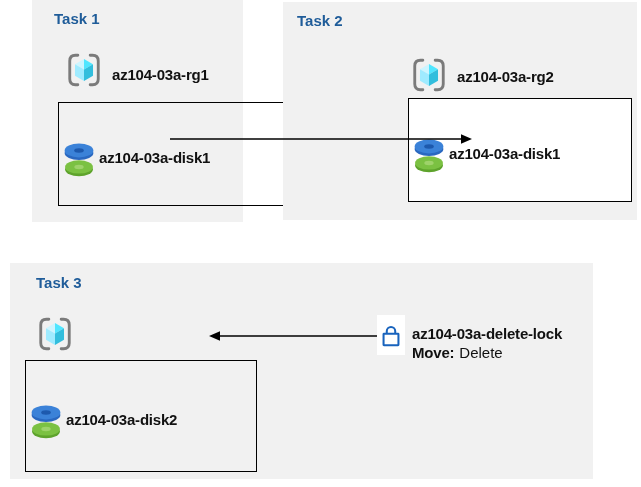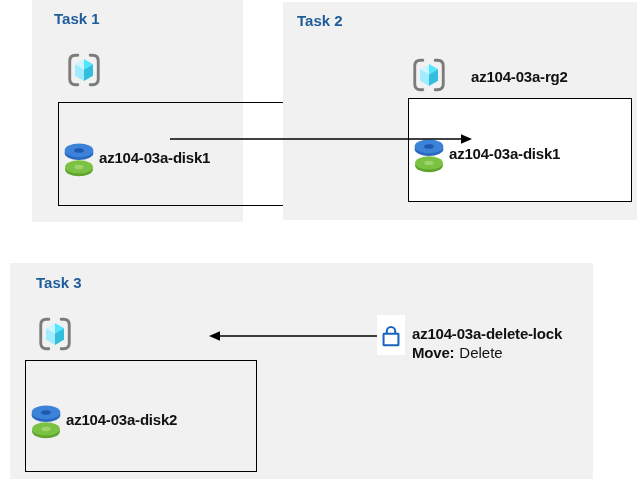--- a/index.html
+++ b/index.html
@@ -58,20 +58,21 @@
     <div class="task-title" style="left:22px;top:10px;">Task 1</div>
 
     <svg class="rg-icon" style="left:33px;top:50px;" width="38" height="40" viewBox="0 0 40 40">
       <path d="M13.5 4.5 H11 C6.5 4.5 5 7 5 10.5 V29.5 C5 33 6.5 35.5 11 35.5 H13.5" fill="none" stroke="#7b7b7b" stroke-width="3" stroke-linecap="round"></path>
       <path d="M26.5 4.5 H29 C33.5 4.5 35 7 35 10.5 V29.5 C35 33 33.5 35.5 29 35.5 H26.5" fill="none" stroke="#7b7b7b" stroke-width="3" stroke-linecap="round"></path>
       <polygon points="20,8.5 10.5,14 20,19.5" fill="#cdf5ff"></polygon>
       <polygon points="20,8.5 29.5,14 20,19.5" fill="#50e6ff"></polygon>
       <polygon points="10.5,14 20,19.5 20,31.5 10.5,26" fill="#9febff"></polygon>
       <polygon points="29.5,14 20,19.5 20,31.5 29.5,26" fill="#32bedd"></polygon>
     </svg>
+    <div class="rg-label" style="left:80px;top:66px;">az104-03a-rg1</div>
 
     <div class="resource-box" style="left:26px;top:102px;width:228px;height:104px;">
       <svg class="disk-icon" width="40" height="40" viewBox="0 0 46 46">
         <ellipse cx="23" cy="34" rx="16" ry="7.6" fill="#5ea32c"></ellipse>
         <ellipse cx="23" cy="31" rx="16" ry="7.6" fill="#7bc142"></ellipse>
         <ellipse cx="23" cy="31" rx="5.4" ry="2.5" fill="#9ed26a"></ellipse>
         <ellipse cx="23" cy="15" rx="16.5" ry="8" fill="#2a68c0"></ellipse>
         <ellipse cx="23" cy="12" rx="16.5" ry="8" fill="#3b82d8"></ellipse>
         <ellipse cx="23" cy="12" rx="5.5" ry="2.6" fill="#1d59ad"></ellipse>
       </svg>
@@ -83,21 +84,21 @@
     <div class="task-title" style="left:14px;top:10px;">Task 2</div>
 
     <svg class="rg-icon" style="left:127px;top:53px;" width="38" height="40" viewBox="0 0 40 40">
       <path d="M13.5 4.5 H11 C6.5 4.5 5 7 5 10.5 V29.5 C5 33 6.5 35.5 11 35.5 H13.5" fill="none" stroke="#7b7b7b" stroke-width="3" stroke-linecap="round"></path>
       <path d="M26.5 4.5 H29 C33.5 4.5 35 7 35 10.5 V29.5 C35 33 33.5 35.5 29 35.5 H26.5" fill="none" stroke="#7b7b7b" stroke-width="3" stroke-linecap="round"></path>
       <polygon points="20,8.5 10.5,14 20,19.5" fill="#cdf5ff"></polygon>
       <polygon points="20,8.5 29.5,14 20,19.5" fill="#50e6ff"></polygon>
       <polygon points="10.5,14 20,19.5 20,31.5 10.5,26" fill="#9febff"></polygon>
       <polygon points="29.5,14 20,19.5 20,31.5 29.5,26" fill="#32bedd"></polygon>
     </svg>
-    <div class="rg-label" style="left:188px;top:66px;">az104-03a-rg2</div>
+    <div class="rg-label" style="left:174px;top:66px;">az104-03a-rg2</div>
 
     <div class="resource-box box-fill-white" style="left:125px;top:96px;width:224px;height:104px;">
       <svg class="disk-icon" width="40" height="40" viewBox="0 0 46 46">
         <ellipse cx="23" cy="34" rx="16" ry="7.6" fill="#5ea32c"></ellipse>
         <ellipse cx="23" cy="31" rx="16" ry="7.6" fill="#7bc142"></ellipse>
         <ellipse cx="23" cy="31" rx="5.4" ry="2.5" fill="#9ed26a"></ellipse>
         <ellipse cx="23" cy="15" rx="16.5" ry="8" fill="#2a68c0"></ellipse>
         <ellipse cx="23" cy="12" rx="16.5" ry="8" fill="#3b82d8"></ellipse>
         <ellipse cx="23" cy="12" rx="5.5" ry="2.6" fill="#1d59ad"></ellipse>
       </svg>

